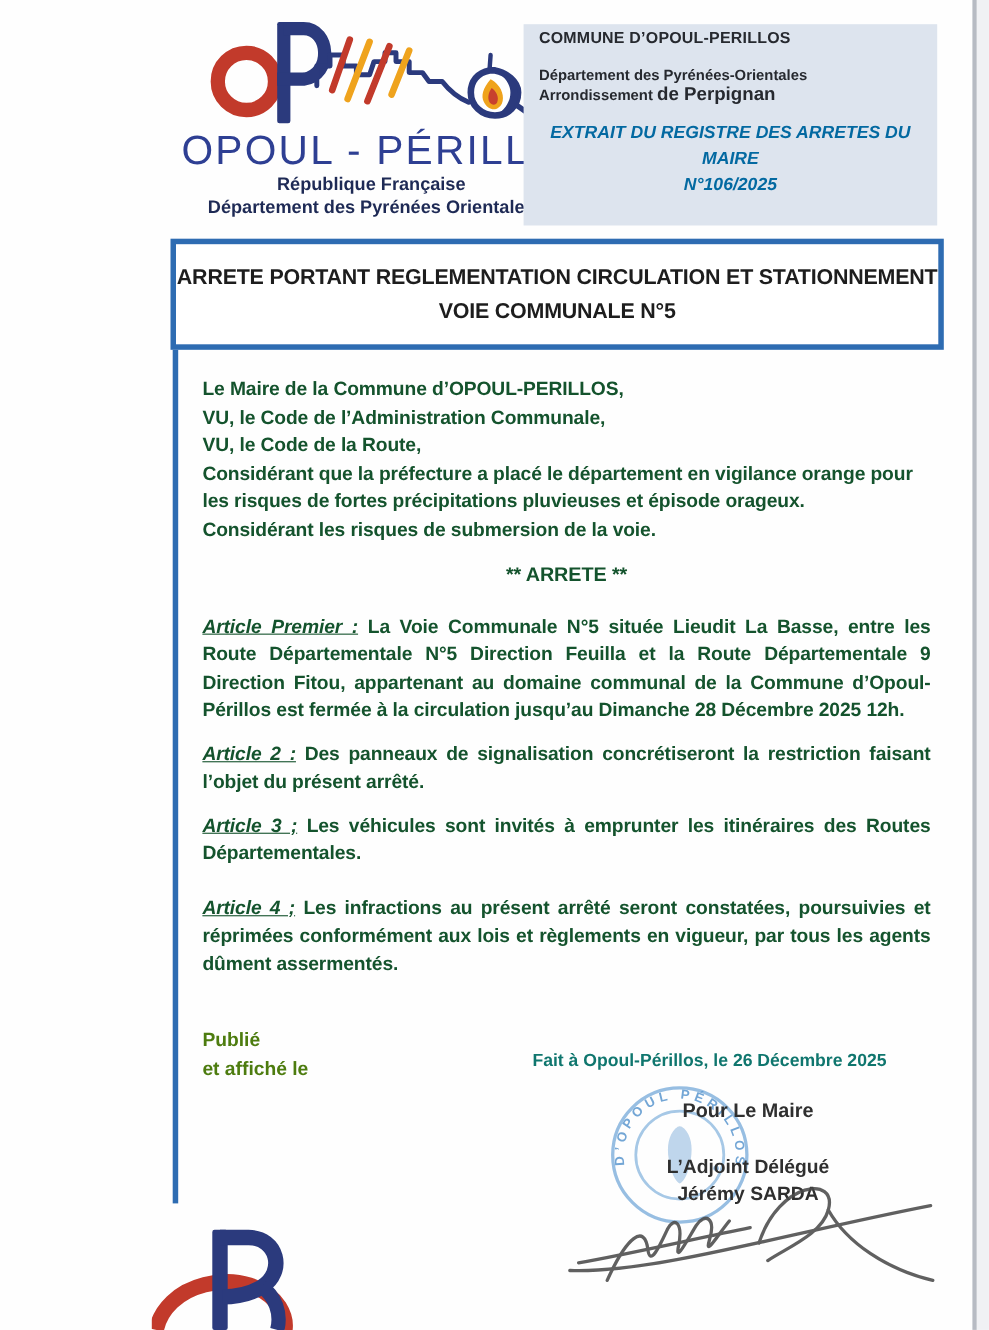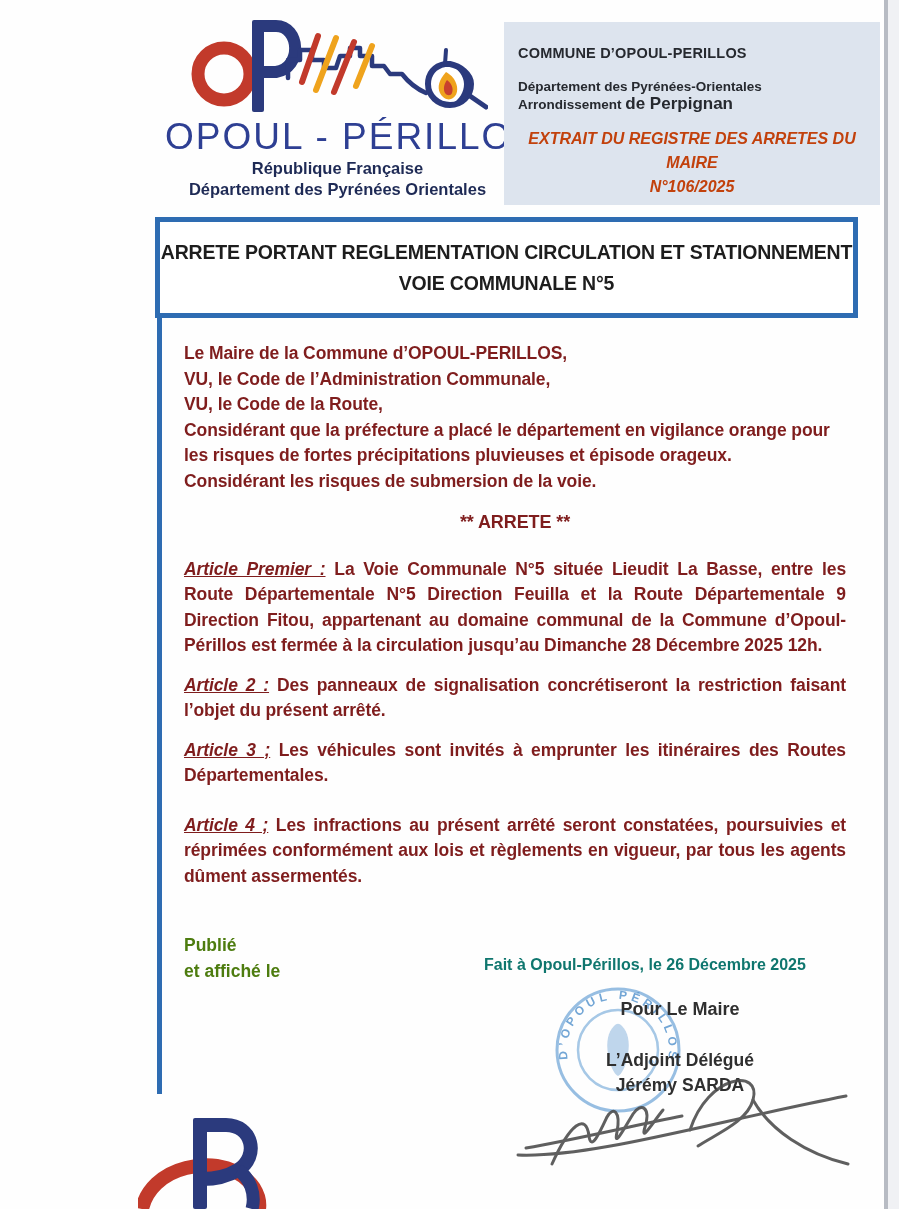--- a/index.html
+++ b/index.html
@@ -11,41 +11,41 @@
   .scan-edge   { position:absolute; left:884px; top:0; width:4px; height:1209px; background:#b7bbc3; }
   .scan-margin { position:absolute; left:888px; top:0; width:11px; height:1209px; background:#f0f1f4; }
 
   
   .logo-block { position:absolute; left:165px; top:16px; width:345px; text-align:center; }
   .logo-art   { display:block; margin:0 auto; }
   .logo-name  { font-size:37px; font-weight:400; letter-spacing:2px; color:#2e3f93; margin-top:2px; white-space:nowrap; }
   .logo-sub   { font-size:16.5px; font-weight:700; color:#1e2a55; line-height:1.3; }
 
   
-  .header-right { position:absolute; left:504px; top:22px; width:376px; height:183px;
-    background:#dde4ee; box-sizing:border-box; padding:23px 14px 0; color:#26292f; }
+  .header-right { position:absolute; left:476px; top:22px; width:376px; height:183px;
+    background:#dde4ee; box-sizing:border-box; padding:5px 14px 0; color:#26292f; }
   .hr-commune { font-size:14.5px; font-weight:700; letter-spacing:.2px; }
   .hr-dept    { margin-top:18px; font-size:13.5px; font-weight:700; }
   .hr-arr     { font-size:13.5px; font-weight:700; }
   .hr-arr .big{ font-size:17px; }
   .extrait    { margin-top:13px; text-align:center; font-style:italic; font-weight:700;
-                font-size:16px; line-height:1.5; color:#c2410c; }
+                font-size:16px; line-height:1.5; color:#0369a1; }
 
   
   .title-box { position:absolute; left:155px; top:217px; width:703px; height:101px;
     box-sizing:border-box; border:5px solid #2e6cb2; background:#fff;
     display:flex; flex-direction:column; justify-content:center; 
     text-align:center; font-weight:700; font-size:19.5px; line-height:1.55;
     color:#1d1d1d; letter-spacing:-0.2px; }
 
   .left-rule { position:absolute; left:157px; top:318px; width:5px; height:776px; background:#2e6cb2; }
 
   
   .content { position:absolute; left:184px; top:341px; width:662px;
-    font-weight:700; font-size:17.5px; line-height:25.5px; letter-spacing:-0.1px; color:#7f1d1d; }
+    font-weight:700; font-size:17.5px; line-height:25.5px; letter-spacing:-0.1px; color:#14532d; }
   .content p { margin:0; }
   .marker  { text-align:center; margin-top:16px !important; font-size:18px; }
   .article { margin-top:14px !important; text-align:justify; }
   .article.first  { margin-top:21px !important; }
   .article.fourth { margin-top:24px !important; }
   .article-label  { font-style:italic; text-decoration:underline; }
 
   
   .publie { position:absolute; left:184px; top:932px; font-weight:700; font-size:17.5px; line-height:26px; color:#4d7c0f; }
   .fait   { position:absolute; left:484px; top:956px; font-weight:700; font-size:16px; color:#0f766e; white-space:nowrap; }

